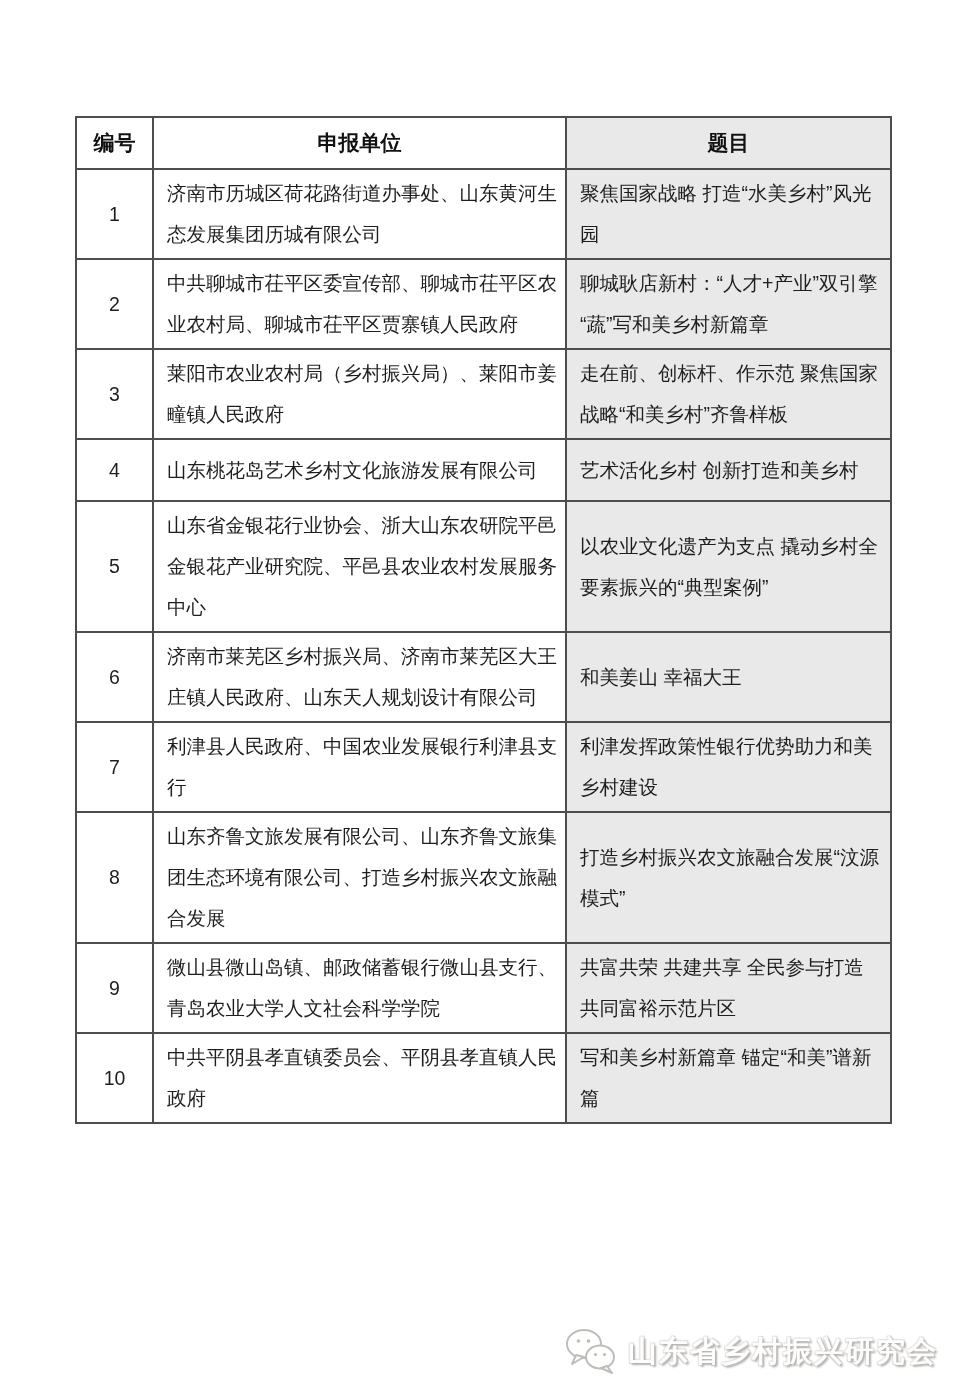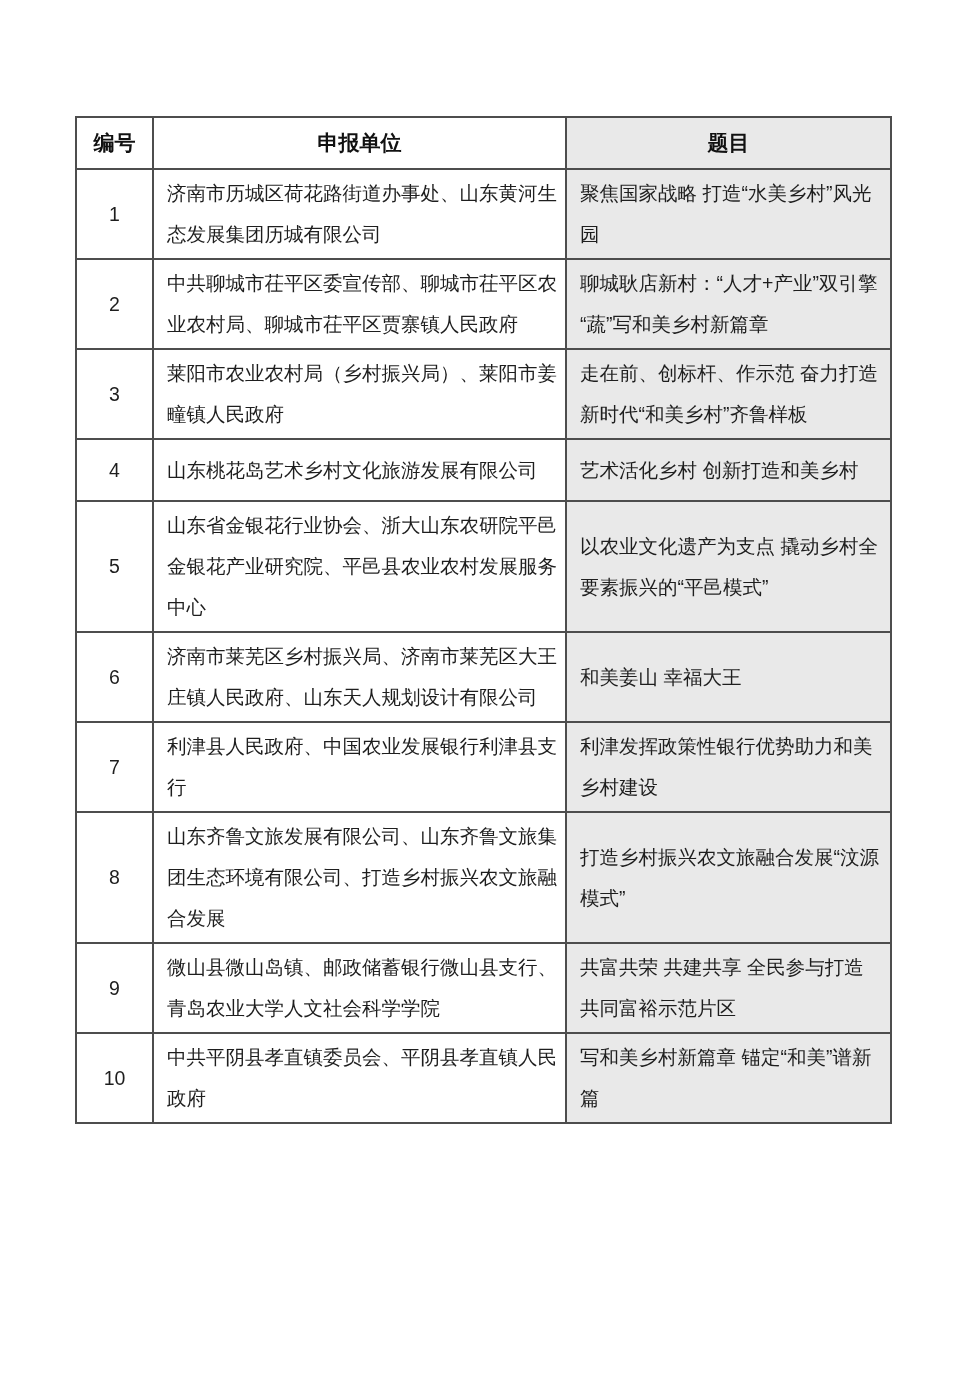--- a/index.html
+++ b/index.html
@@ -116,33 +116,33 @@
 
         <tr>
           <td class="no-cell">2</td>
           <td class="unit-cell">中共聊城市茌平区委宣传部、聊城市茌平区农业农村局、聊城市茌平区贾寨镇人民政府</td>
           <td class="topic-cell">聊城耿店新村：“人才+产业”双引擎 “蔬”写和美乡村新篇章</td>
         </tr>
 
         <tr>
           <td class="no-cell">3</td>
           <td class="unit-cell">莱阳市农业农村局（乡村振兴局）、莱阳市姜疃镇人民政府</td>
-          <td class="topic-cell">走在前、创标杆、作示范 奋力打造新时代“和美乡村”齐鲁样板</td>
+          <td class="topic-cell">走在前、创标杆、作示范 聚焦国家战略“和美乡村”齐鲁样板</td>
         </tr>
 
         <tr>
           <td class="no-cell">4</td>
           <td class="unit-cell">山东桃花岛艺术乡村文化旅游发展有限公司</td>
           <td class="topic-cell">艺术活化乡村 创新打造和美乡村</td>
         </tr>
 
         <tr>
           <td class="no-cell">5</td>
           <td class="unit-cell">山东省金银花行业协会、浙大山东农研院平邑金银花产业研究院、平邑县农业农村发展服务中心</td>
-          <td class="topic-cell">以农业文化遗产为支点 撬动乡村全要素振兴的“平邑模式”</td>
+          <td class="topic-cell">以农业文化遗产为支点 撬动乡村全要素振兴的“典型案例”</td>
         </tr>
 
         <tr>
           <td class="no-cell">6</td>
           <td class="unit-cell">济南市莱芜区乡村振兴局、济南市莱芜区大王庄镇人民政府、山东天人规划设计有限公司</td>
           <td class="topic-cell">和美姜山 幸福大王</td>
         </tr>
 
         <tr>
           <td class="no-cell">7</td>
@@ -163,14 +163,29 @@
         </tr>
 
         <tr>
           <td class="no-cell">10</td>
           <td class="unit-cell">中共平阴县孝直镇委员会、平阴县孝直镇人民政府</td>
           <td class="topic-cell">写和美乡村新篇章 锚定“和美”谱新篇</td>
         </tr>
       </tbody>
   </table>
 
+  <div class="watermark">
+    <span class="wm-icon">
+      <svg width="58" height="52" viewBox="0 0 58 52">
+        <ellipse cx="22" cy="18" rx="17" ry="14" fill="#ffffff" stroke="#c0bdb9" stroke-width="2"></ellipse>
+        <path d="M14 29 L10 38 L22 31 Z" fill="#ffffff" stroke="#c0bdb9" stroke-width="2" stroke-linejoin="round"></path>
+        <circle cx="16.5" cy="15" r="1.8" fill="#c0bdb9"></circle>
+        <circle cx="26.5" cy="15" r="1.8" fill="#c0bdb9"></circle>
+        <ellipse cx="38" cy="31" rx="14" ry="11.5" fill="#ffffff" stroke="#c0bdb9" stroke-width="2"></ellipse>
+        <path d="M45 40 L50 47 L39 42 Z" fill="#ffffff" stroke="#c0bdb9" stroke-width="2" stroke-linejoin="round"></path>
+        <circle cx="33.5" cy="28.5" r="1.6" fill="#c0bdb9"></circle>
+        <circle cx="42.5" cy="28.5" r="1.6" fill="#c0bdb9"></circle>
+      </svg>
+    </span>
+    <span class="wm-text">山东省乡村振兴研究会</span>
+  </div>
 
 </div>
 
 </body></html>

